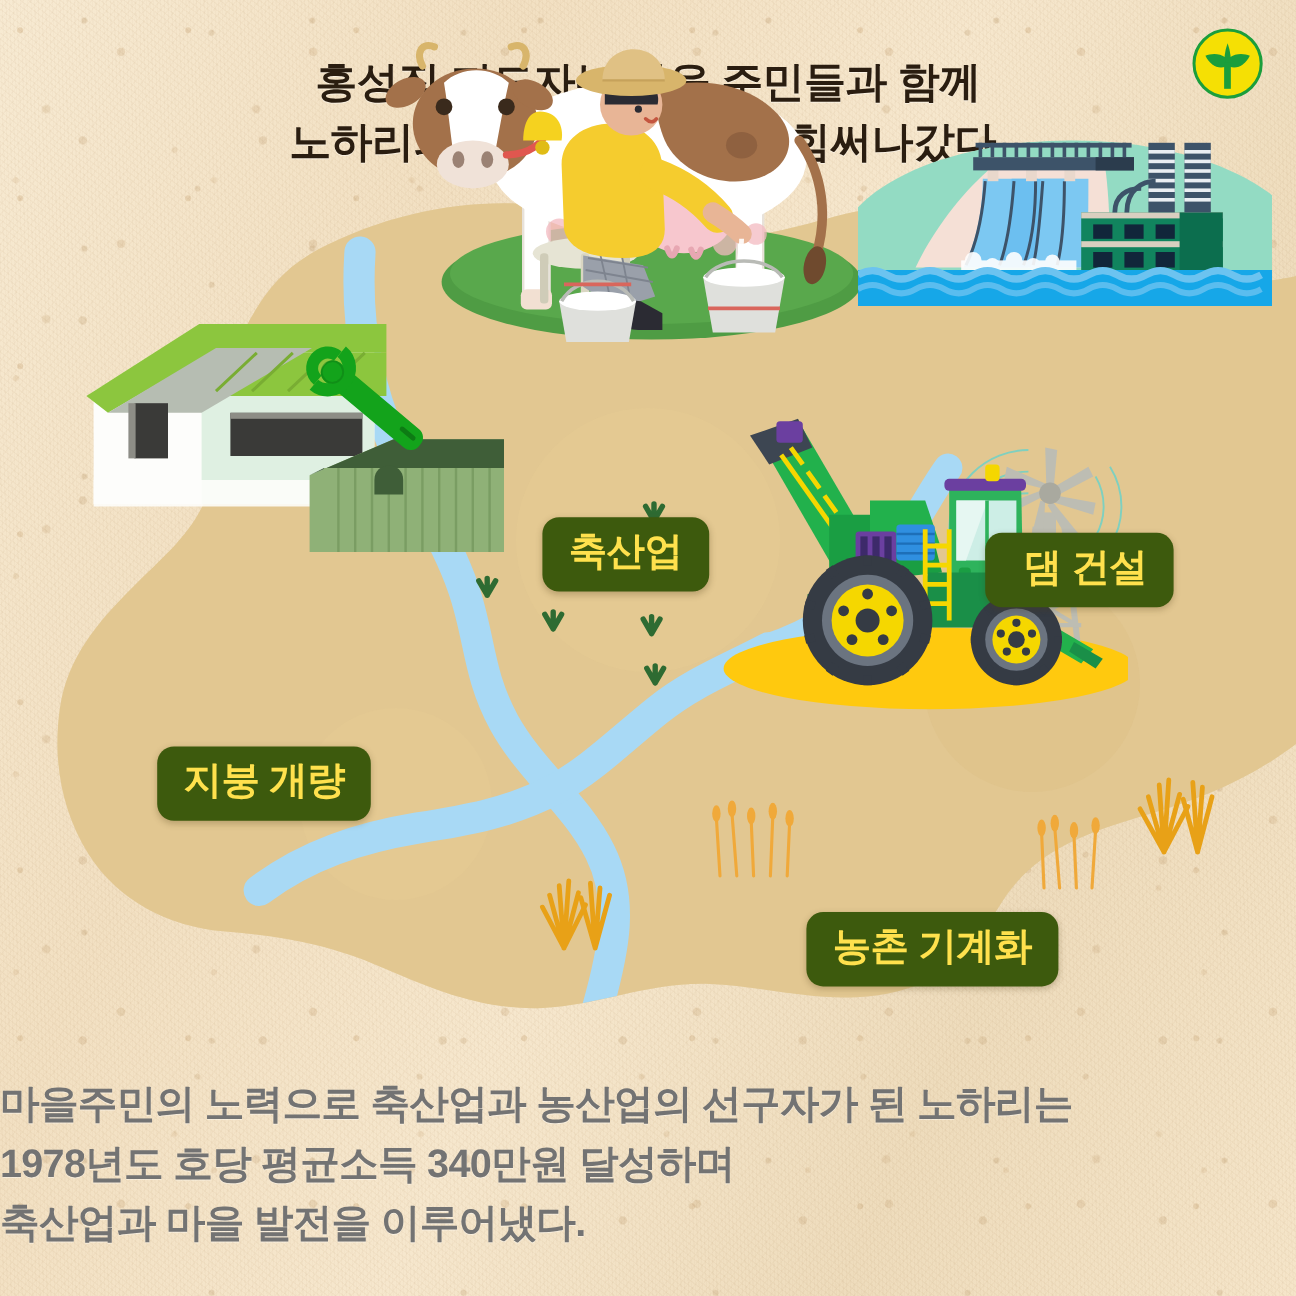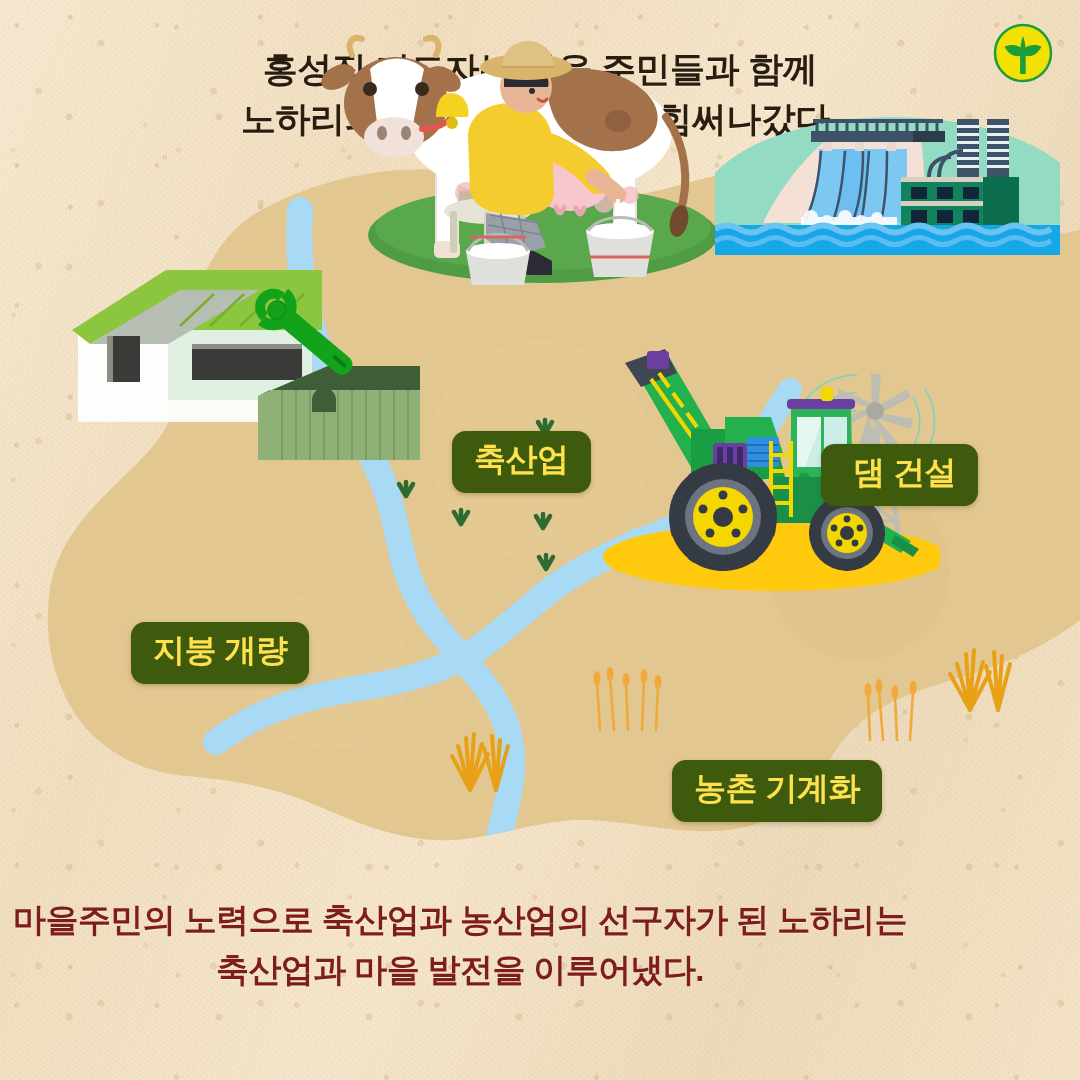--- a/index.html
+++ b/index.html
@@ -75,22 +75,22 @@
     box-shadow:0 2px 5px rgba(80,60,20,.28);
     white-space:nowrap;
   }
   #badge-livestock{left:452px;top:431px;}
   #badge-dam{left:821px;top:444px;padding-left:32px;}
   #badge-roof{left:131px;top:622px;}
   #badge-mech{left:672px;top:760px;}
 
   
   .footer{
-    position:absolute;left:0;top:895px;width:920px;text-align:center;
-    color:#7f1d1d;font-weight:bold;font-size:33px;line-height:1.5;
+    position:absolute;left:0;top:895px;width:920px;text-align:left;
+    color:#737373;font-weight:bold;font-size:33px;line-height:1.5;
     letter-spacing:-.6px;
     text-shadow:0 1px 0 rgba(255,255,255,.4);
   }
   .footer div{white-space:nowrap;}
 </style>
 </head>
 <body>
 
 <div id="poster">
 
@@ -570,16 +570,17 @@
   </div>
   <div class="badge" id="badge-mech">
     <span>농촌 기계화</span>
   </div>
   <div class="badge" id="badge-roof">
     <span>지붕 개량</span>
   </div>
 
   <div class="footer">
     <div>마을주민의 노력으로 축산업과 농산업의 선구자가 된 노하리는</div>
+    <div>1978년도 호당 평균소득 340만원 달성하며</div>
     <div>축산업과 마을 발전을 이루어냈다.</div>
   </div>
 
 </div>
 
 </body></html>

